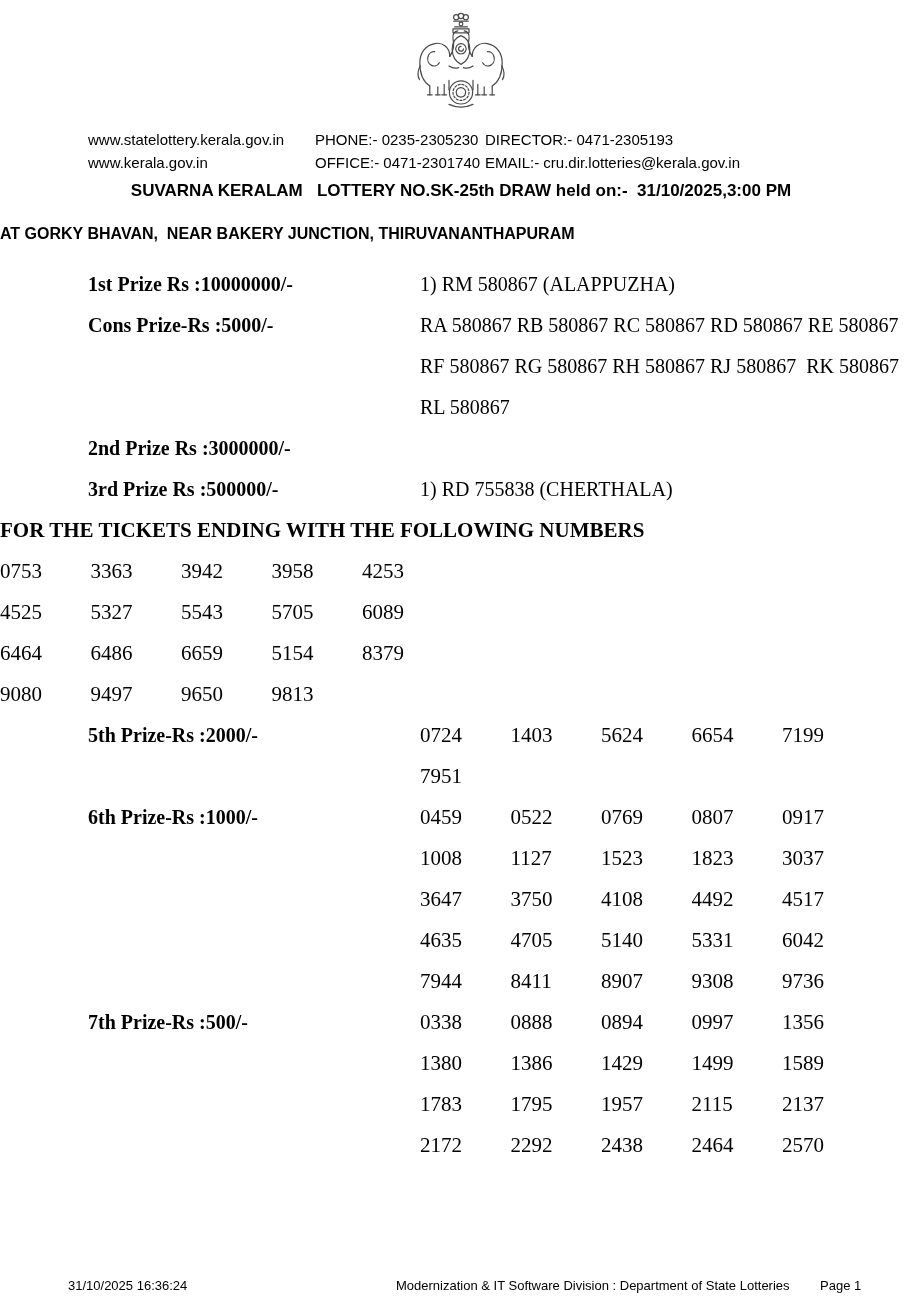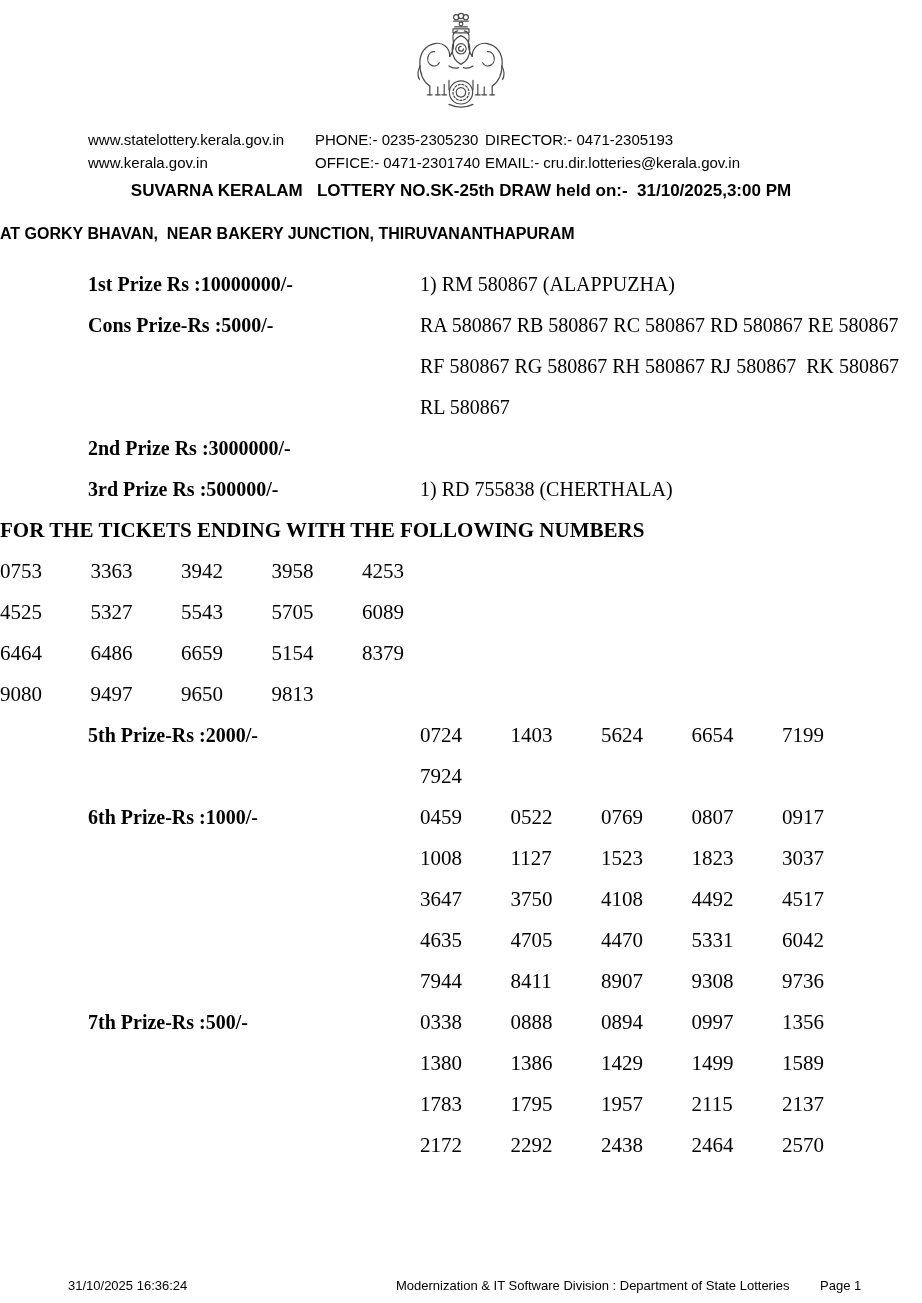--- a/index.html
+++ b/index.html
@@ -243,21 +243,21 @@
             <span class="number-cell">0724</span>
 
             <span class="number-cell">1403</span>
 
             <span class="number-cell">5624</span>
 
             <span class="number-cell">6654</span>
 
             <span class="number-cell">7199</span>
 
-            <span class="number-cell">7924</span>
+            <span class="number-cell">7951</span>
           </div>
       </div>
 
       <div class="prize-row">
         <div class="prize-label">6th Prize-Rs :1000/-</div>
         <div class="prize-content numbers-grid">
 
             <span class="number-cell">0459</span>
 
             <span class="number-cell">0522</span>
@@ -285,21 +285,21 @@
             <span class="number-cell">4108</span>
 
             <span class="number-cell">4492</span>
 
             <span class="number-cell">4517</span>
 
             <span class="number-cell">4635</span>
 
             <span class="number-cell">4705</span>
 
-            <span class="number-cell">4470</span>
+            <span class="number-cell">5140</span>
 
             <span class="number-cell">5331</span>
 
             <span class="number-cell">6042</span>
 
             <span class="number-cell">7944</span>
 
             <span class="number-cell">8411</span>
 
             <span class="number-cell">8907</span>

